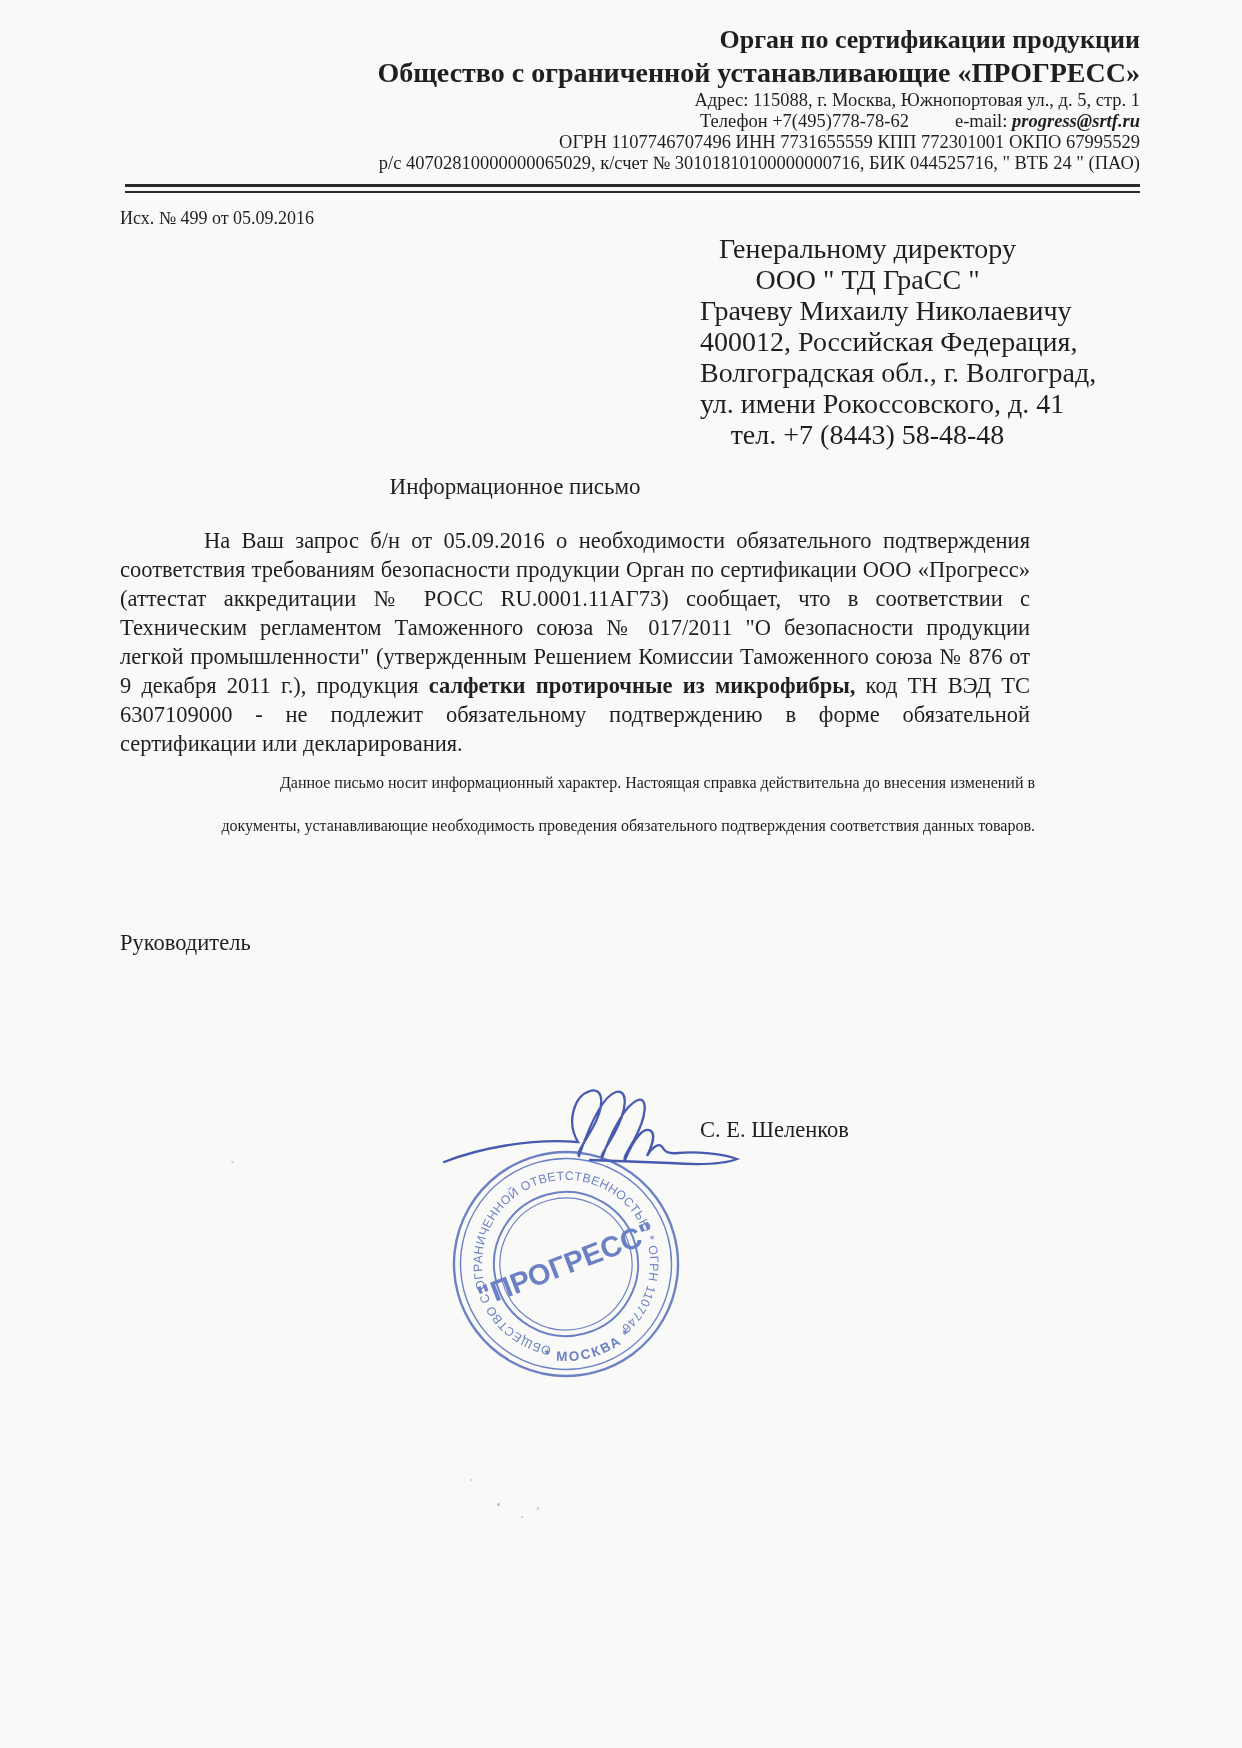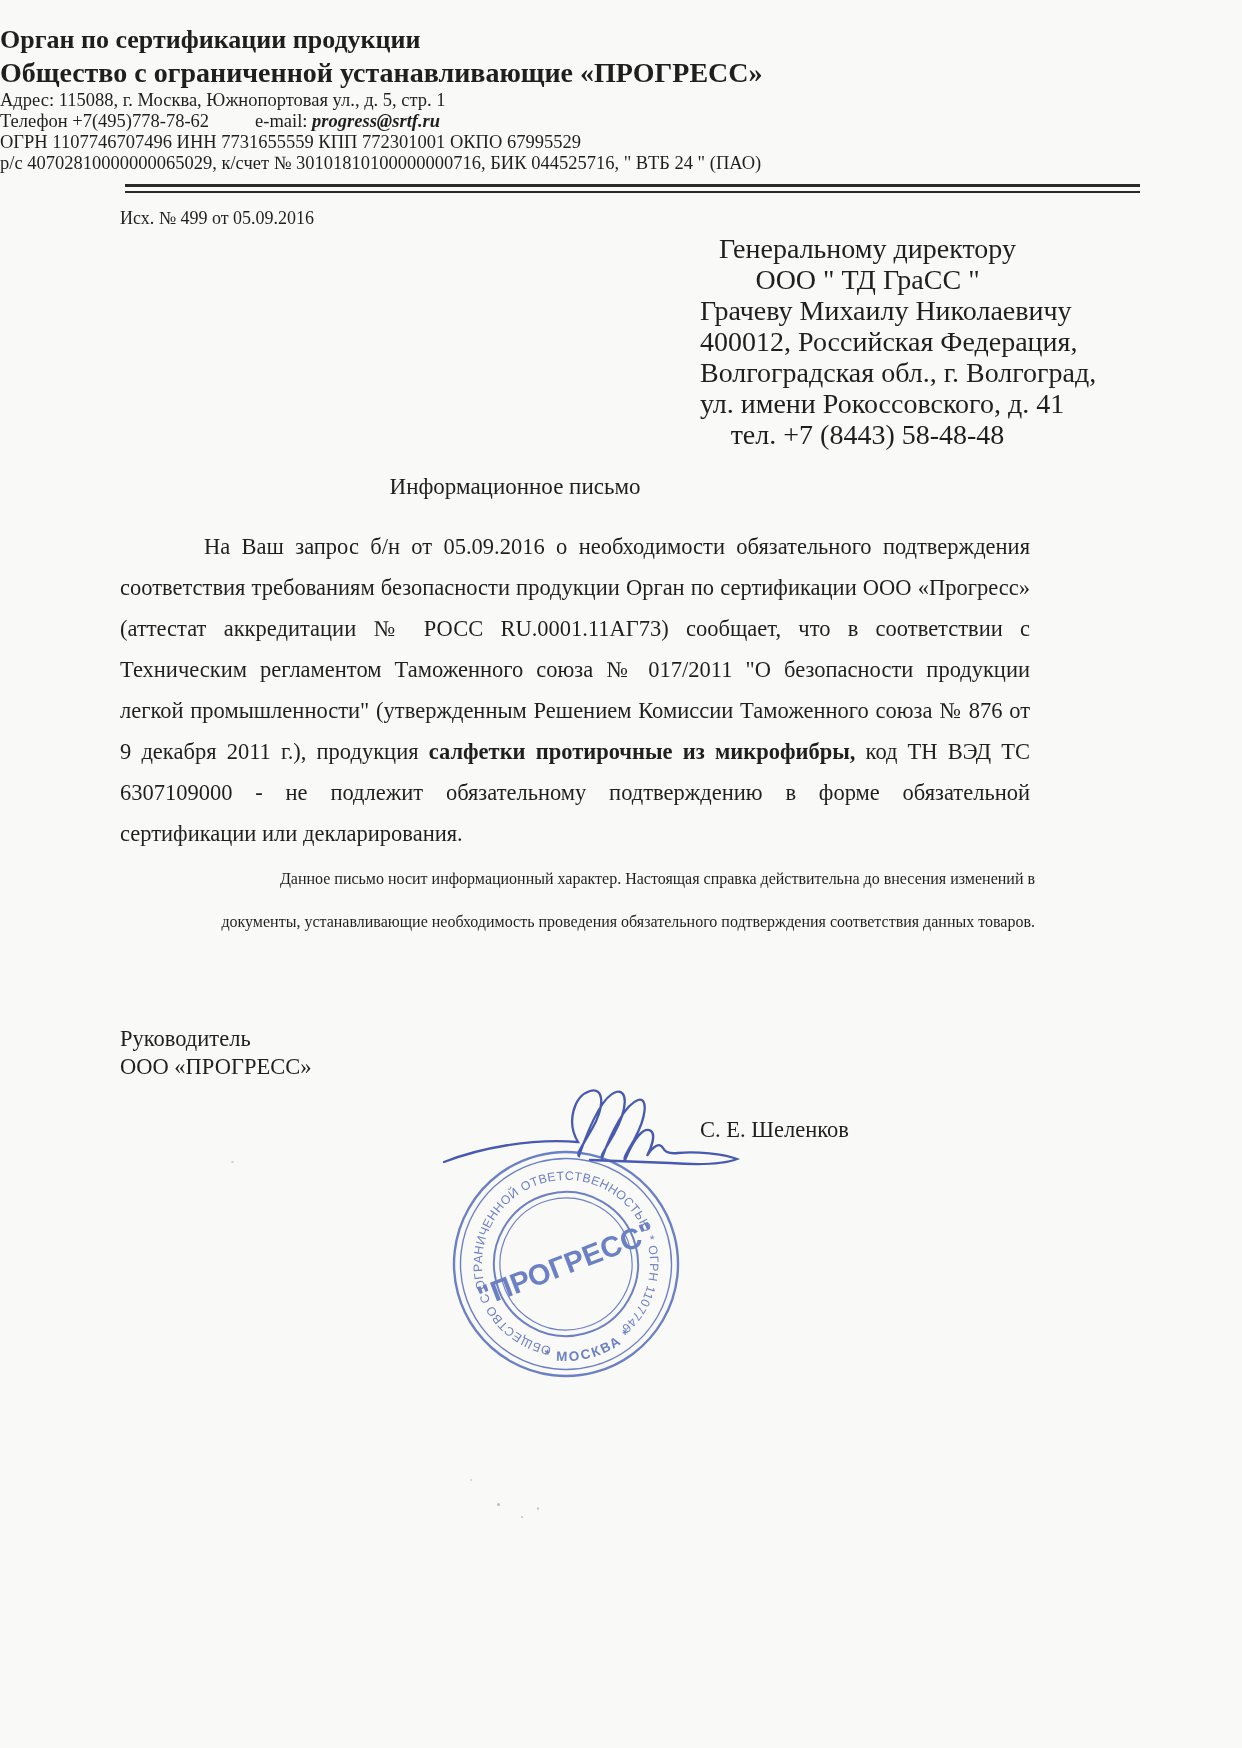--- a/index.html
+++ b/index.html
@@ -6,42 +6,42 @@
   body{
     width:1242px;height:1748px;
     background:#e8e8e6;
     font-family:"Liberation Serif","DejaVu Serif",serif;
   }
   .page{
     position:relative;width:1242px;height:1748px;
     background:#f9f9f7;color:#1f1f1f;overflow:hidden;
   }
   
-  .letterhead{width:1140px;text-align:left;padding-top:24px;}
+  .letterhead{width:1140px;text-align:right;padding-top:24px;}
   .lh-line1{font-size:26px;font-weight:bold;line-height:31px;}
   .lh-line2{font-size:28px;font-weight:bold;line-height:35px;}
   .lh-addr{font-size:18.5px;line-height:21px;}
   .gap{display:inline-block;width:46px;}
   .email-bold{font-weight:bold;font-style:italic;}
   
   .rule{
     margin:10px 0 0 125px;width:1015px;height:4px;
     border-top:3px solid #2a2a2a;border-bottom:2px solid #2a2a2a;
   }
   .ref{margin:12px 0 0 120px;font-size:18px;line-height:26px;}
   
   .recipient{margin:2px 0 0 700px;width:335px;text-align:center;
     font-size:28px;line-height:31px;}
   .recipient div{white-space:nowrap;}
   .title{margin-top:24px;width:1030px;text-align:center;font-size:23px;}
   
   p{margin:0;}
   .p1{
     margin:26px 0 0 120px;width:910px;
-    font-size:22.5px;line-height:41px;
+    font-size:22.5px;line-height:29px;
     text-align:justify;text-indent:84px;
   }
   .p2{
     margin:4px 0 0 120px;width:915px;
     font-size:16px;line-height:42.5px;
     text-align:right;text-indent:84px;
   }
   .p1 b,.bold-goods{font-weight:bold;}
   
   .sigblock{margin:82px 0 0 120px;font-size:22.5px;line-height:28px;}
@@ -89,21 +89,20 @@
   </div>
 
   <div class="title">Информационное письмо</div>
 
   <p class="p1"><span>На Ваш запрос б/н от 05.09.2016 о необходимости обязательного подтверждения соответствия требованиям безопасности  продукции Орган по сертификации ООО «Прогресс» (аттестат аккредитации № РОСС RU.0001.11АГ73) сообщает, что в соответствии с Техническим регламентом Таможенного союза № 017/2011 "О безопасности продукции легкой промышленности" (утвержденным Решением Комиссии Таможенного союза № 876 от 9 декабря 2011 г.),  продукция </span><b class="bold-goods">салфетки протирочные из микрофибры,</b><span> код ТН ВЭД ТС 6307109000  -  не подлежит обязательному подтверждению в форме обязательной сертификации или декларирования.</span></p>
 
   <p class="p2">Данное письмо носит информационный характер. Настоящая справка действительна до внесения изменений в документы, устанавливающие необходимость проведения обязательного подтверждения соответствия данных товаров.</p>
 
   <div class="sigblock">
     <div>Руководитель</div>
-    <div>ООО «ПРОГРЕСС»</div>
   </div>
 
   <div class="signer-name">С. Е. Шеленков</div>
 
   <svg class="signature-svg" viewBox="0 0 305 95">
     <path d="M 4 80
          C 40 66 92 56 138 60
          C 126 40 134 14 150 9
          C 163 5 166 22 152 47
          C 143 63 136 72 139 74

